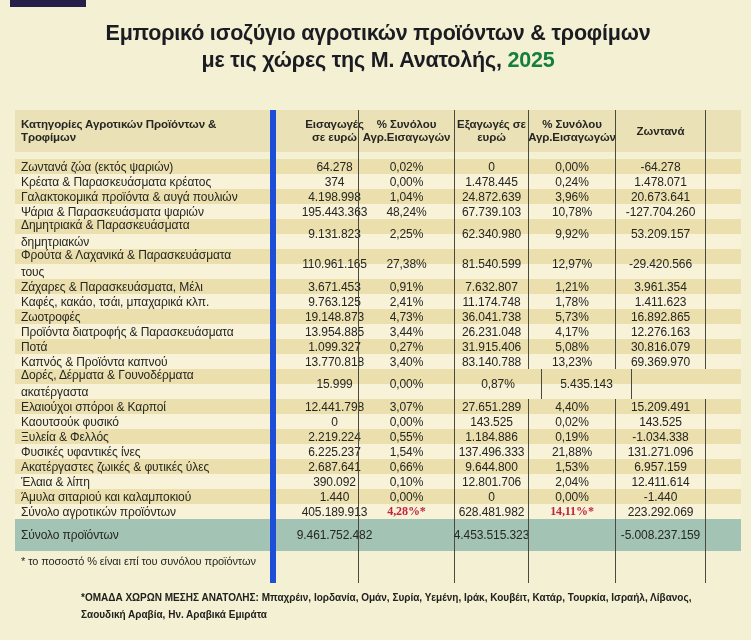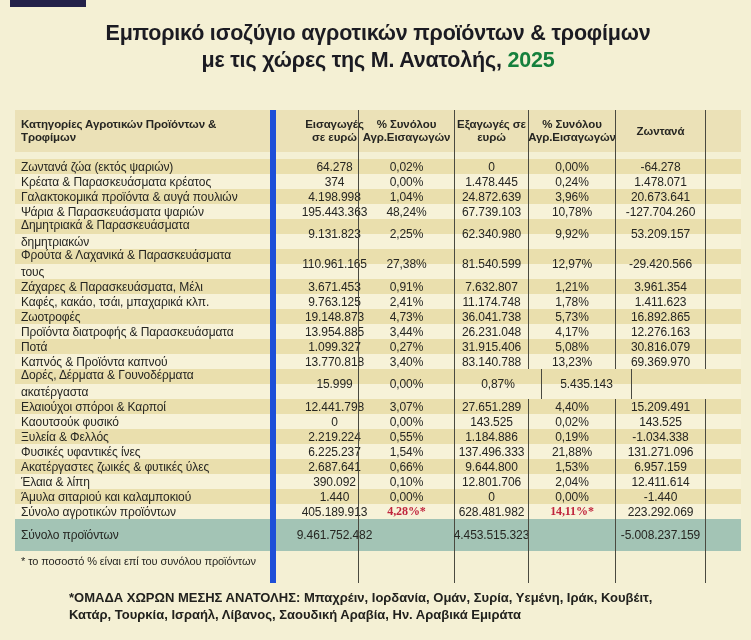--- a/index.html
+++ b/index.html
@@ -38,22 +38,22 @@
   .c1 span{white-space:nowrap;}
   .row.tall .c1 span{white-space:normal;max-width:222px;line-height:17px;}
   .row.total .c1 span,.row.grand .c1 span{font-weight:normal;}
   .red{color:#c0243c;font-weight:bold;font-family:Liberation Serif, serif;}
   .tbody{
     background:repeating-linear-gradient(180deg,#eadfad 0px,#eadfad 15px,#f7f2d8 15px,#f7f2d8 30px);
   }
   .frow .cell{align-items:flex-start;}
   .frow .c1 span{white-space:normal;font-size:11px;line-height:14px;max-width:245px;padding-top:3px;}
   .bottom-note{
-    position:absolute;left:69px;top:589px;width:625px;
-    font-size:13px;line-height:17px;font-weight:600;color:#21211d;
+    position:absolute;left:81px;top:589px;width:625px;
+    font-size:10px;line-height:17px;font-weight:600;color:#21211d;
   }
 </style>
 </head>
 <body>
 
 <div class="navy-bar"></div>
 
 <div class="title">
   <div>Εμπορικό ισοζύγιο αγροτικών προϊόντων &amp; τροφίμων</div>
   <div><span>με τις χώρες της Μ. Ανατολής,</span> <span class="year">2025</span></div>

